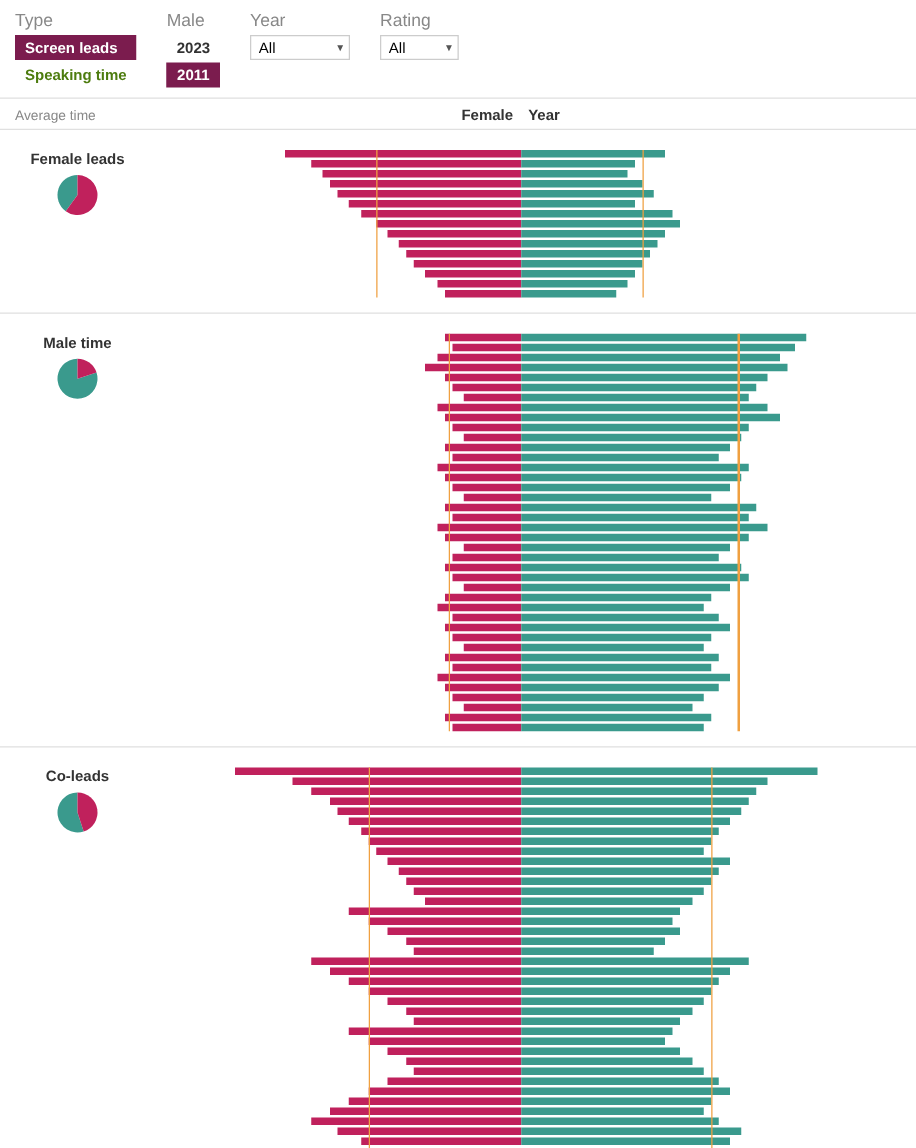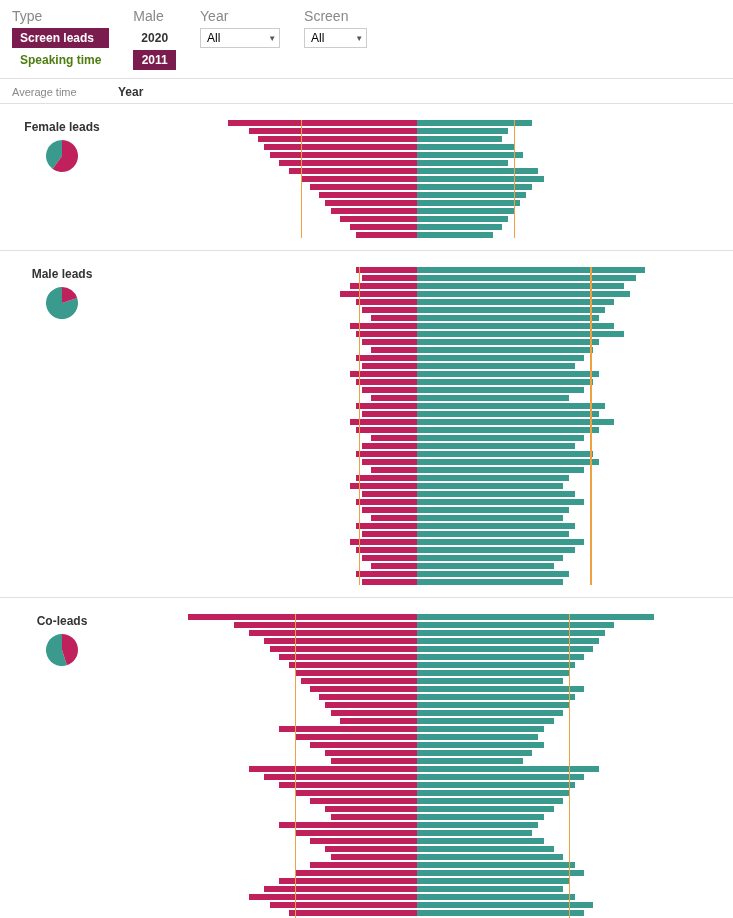--- a/index.html
+++ b/index.html
@@ -133,59 +133,60 @@
       <div class="control-label">Type</div>
       <div class="type-buttons">
         <button class="type-btn active">Screen leads</button>
         <button class="type-btn inactive">Speaking time</button>
       </div>
     </div>
 
     <div class="control-group">
       <div class="control-label">Male</div>
       <div class="year-buttons">
-        <button class="year-btn inactive">2020</button>
+        <button class="year-btn inactive">2023</button>
         <button class="year-btn active">2011</button>
       </div>
     </div>
 
     <div class="control-group">
       <div class="control-label">Year</div>
       <div class="select-wrapper">
         <select class="dropdown">
           <option>All</option>
           <option>Action</option>
           <option>Comedy</option>
           <option>Drama</option>
           <option>Horror</option>
           <option>Romance</option>
         </select>
       </div>
     </div>
 
     <div class="control-group">
-      <div class="control-label">Screen</div>
+      <div class="control-label">Rating</div>
       <div class="select-wrapper">
         <select class="dropdown">
           <option>All</option>
           <option>G</option>
           <option>PG</option>
           <option>PG-13</option>
           <option>R</option>
           <option>NC-17</option>
         </select>
       </div>
     </div>
   </div>
 
   <div class="chart-header">
     <div style="width:100px; flex-shrink:0;">
       <span style="font-size:11px;color:#888;">Average time</span>
     </div>
     <div style="flex:1; display:flex;">
+      <div style="width:50%; text-align:right; padding-right:6px; font-weight:bold; font-size:12px;">Female</div>
       <div style="width:50%; text-align:left; padding-left:6px; font-weight:bold; font-size:12px;">Year</div>
     </div>
   </div>
 
   <div id="sections-container">
       <div class="section">
         <div style="display: flex; padding: 8px 12px 4px; gap: 0px;">
           <div style="width: 100px; flex-shrink: 0;"><div style="font-size: 12px; font-weight: bold; color: rgb(51, 51, 51); margin-bottom: 4px;">Female leads</div><svg width="36" height="36" viewBox="0 0 36 36">
               <path d="M 18 18 L 8.595435963320432 30.94427190999916 A 16 16 0 0 1 18 2 Z" fill="#3a9a8d"></path>
               <path d="M 18 18 L 18 2 A 16 16 0 1 1 8.595435963320432 30.94427190999916 Z" fill="#c0215c"></path>
@@ -313,21 +314,21 @@
                 </div>
               </div>
             </div>
             <div style="position: absolute; top: 0px; bottom: 0px; left: 31%; width: 1.5px; background: rgb(240, 160, 64); pointer-events: none;"></div>
             <div style="position: absolute; top: 0px; bottom: 0px; left: 66%; width: 1.5px; background: rgb(240, 160, 64); pointer-events: none;"></div>
           </div>
         </div>
       </div>
       <div class="section">
         <div style="display: flex; padding: 8px 12px 4px; gap: 0px;">
-          <div style="width: 100px; flex-shrink: 0;"><div style="font-size: 12px; font-weight: bold; color: rgb(51, 51, 51); margin-bottom: 4px;">Male leads</div><svg width="36" height="36" viewBox="0 0 36 36">
+          <div style="width: 100px; flex-shrink: 0;"><div style="font-size: 12px; font-weight: bold; color: rgb(51, 51, 51); margin-bottom: 4px;">Male time</div><svg width="36" height="36" viewBox="0 0 36 36">
               <path d="M 18 18 L 33.21690426072246 13.05572809000084 A 16 16 0 1 1 18 2 Z" fill="#3a9a8d"></path>
               <path d="M 18 18 L 18 2 A 16 16 0 0 1 33.21690426072246 13.05572809000084 Z" fill="#c0215c"></path>
             </svg></div>
           <div style="flex: 1 1 0%; position: relative;">
             <div style="display: flex; flex-direction: column; gap: 2px; position: relative;">
               <div style="display: flex; height: 6px; width: 100%;">
                 <div style="width: 50%; display: flex; justify-content: flex-end;">
                   <div style="background: rgb(192, 33, 92); height: 6px; width: 20%;"></div>
                 </div>
                 <div style="width: 50%; display: flex; justify-content: flex-start;">

